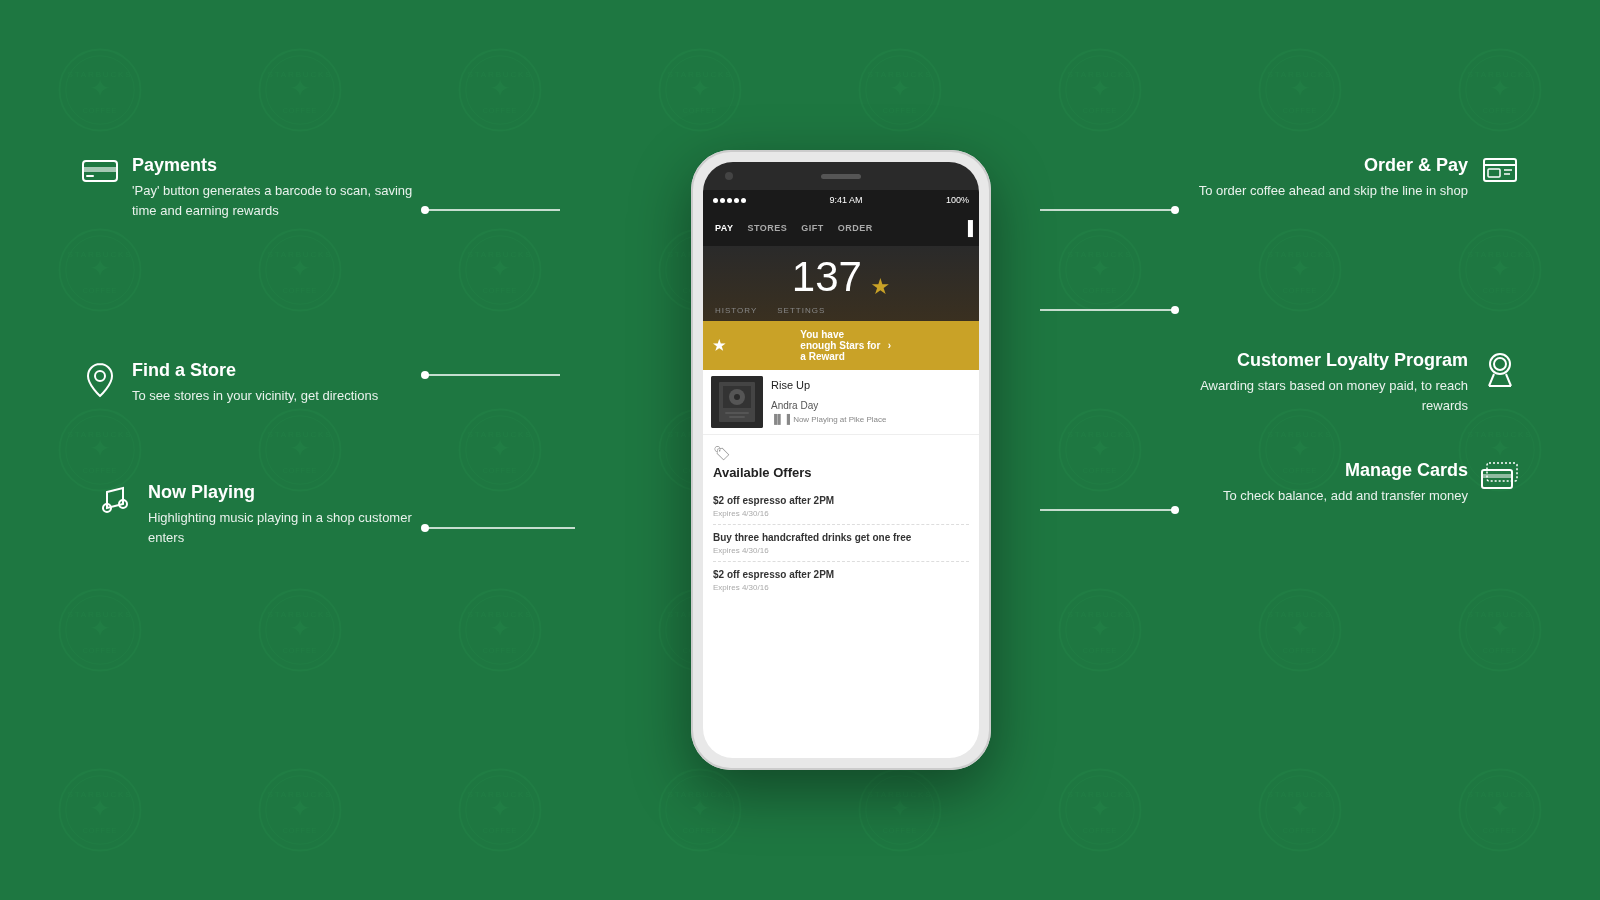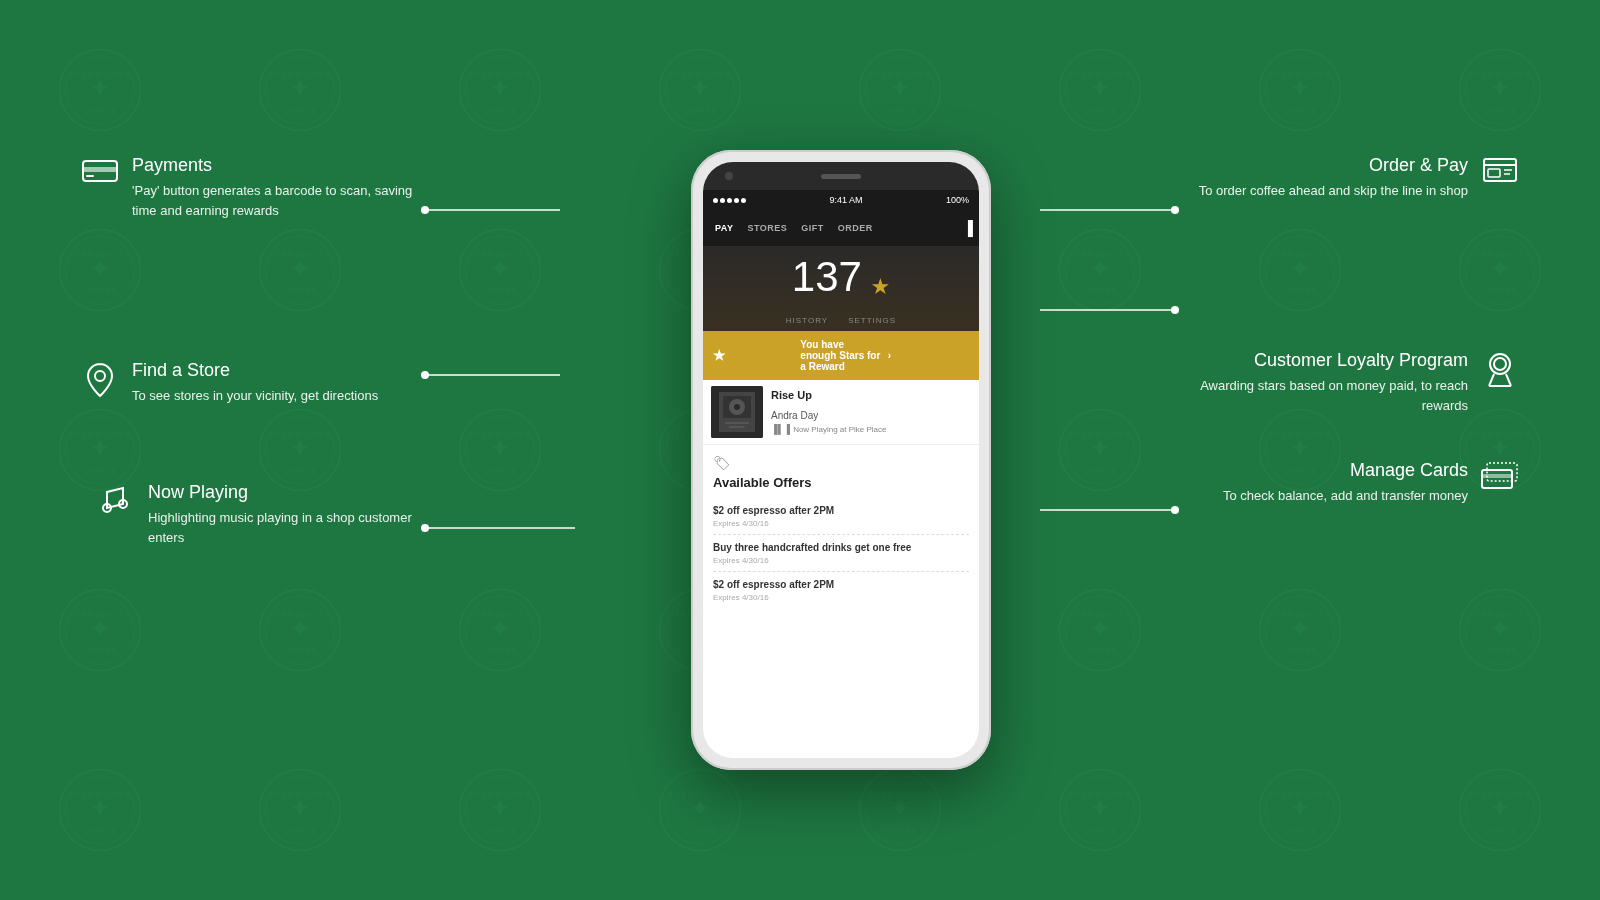--- a/index.html
+++ b/index.html
@@ -138,23 +138,22 @@
       line-height: 1;
     }
     .star-icon-inline {
       color: #c9a227;
       font-size: 22px;
       vertical-align: middle;
       margin-left: 4px;
     }
     .stars-sub {
       display: flex;
-      justify-content: center;
       gap: 20px;
-      margin-top: 16px;
+      margin-top: 6px;
     }
     .stars-sub span {
       font-size: 8px;
       color: #888;
       letter-spacing: 1px;
       text-transform: uppercase;
     }
     
     .reward-banner {
       background: #c9a227;
@@ -195,21 +194,21 @@
       width: 100%;
       height: 100%;
       background: linear-gradient(135deg, #555 0%, #222 100%);
       display: flex;
       align-items: center;
       justify-content: center;
       color: #888;
       font-size: 10px;
     }
     .music-info { flex: 1; }
-    .music-title { font-size: 11px; font-weight: 700; color: #222; }
+    .music-title { font-size: 11px; font-weight: 400; color: #222; }
     .music-artist { font-size: 10px; color: #555; margin-top: 9px; }
     .music-now-playing {
       display: flex;
       align-items: center;
       gap: 3px;
       margin-top: 3px;
       font-size: 8px;
       color: #888;
     }
     
@@ -248,21 +247,21 @@
       color: #fff;
       font-size: 28px;
       flex-shrink: 0;
       margin-top: 2px;
       width: 40px;
       text-align: center;
     }
     .feature-text h3 {
       color: #fff;
       font-size: 18px;
-      font-weight: 400;
+      font-weight: 700;
       margin-bottom: 5px;
     }
     .feature-text p {
       color: rgba(255,255,255,0.9);
       font-size: 13px;
       line-height: 1.5;
     }
 
     
     .connector-svg {

